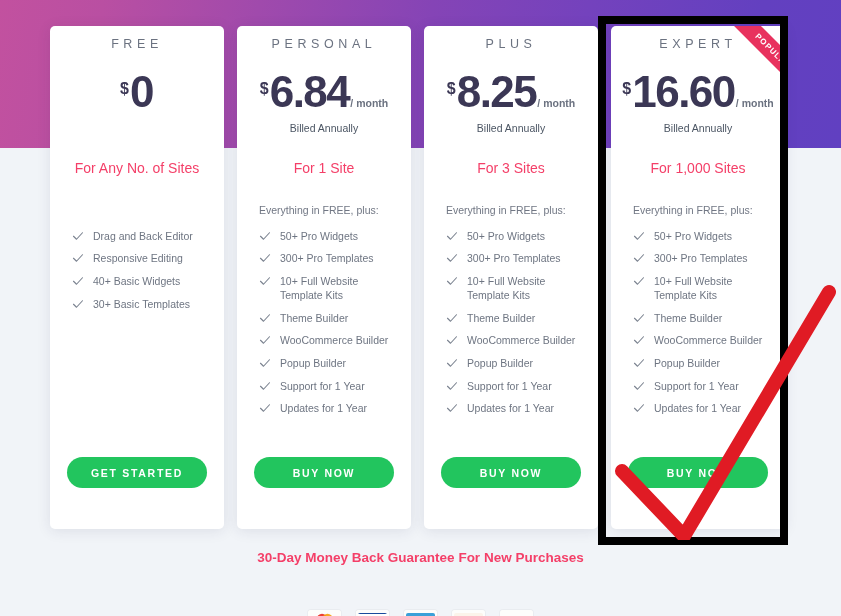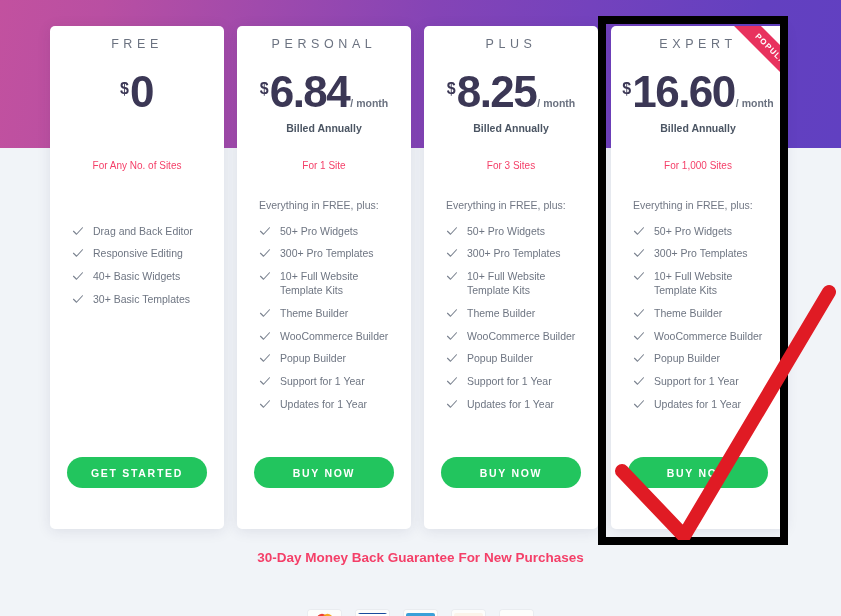--- a/index.html
+++ b/index.html
@@ -102,28 +102,28 @@
     font-weight: 600;
     color: #6b7280;
     align-self: flex-end;
     margin-bottom: 4px;
     margin-left: 1px;
     white-space: nowrap;
   }
   .billed {
     margin-top: 9px;
     font-size: 10.5px;
-    font-weight: 700;
+    font-weight: 400;
     color: #4b5563;
     text-align: right;
     height: 13px;
   }
   .sites {
     margin-top: 25px;
-    font-size: 10px;
+    font-size: 14px;
     color: #f43f68;
     font-weight: 400;
     text-align: center;
     line-height: 1.2;
   }
   .plus-note {
     margin-top: 27px;
     font-size: 10.5px;
     color: #717784;
     align-self: flex-start;

